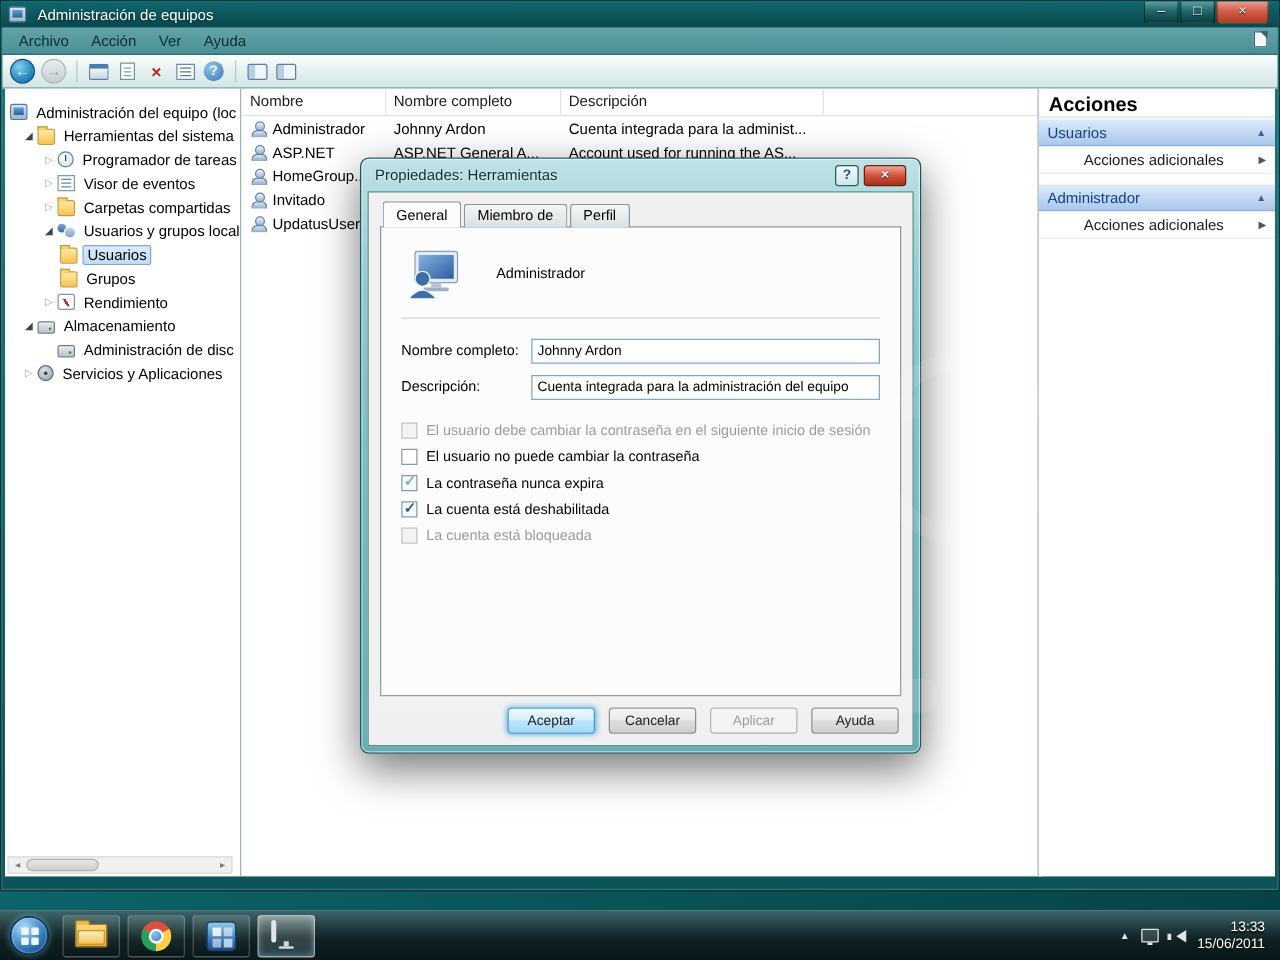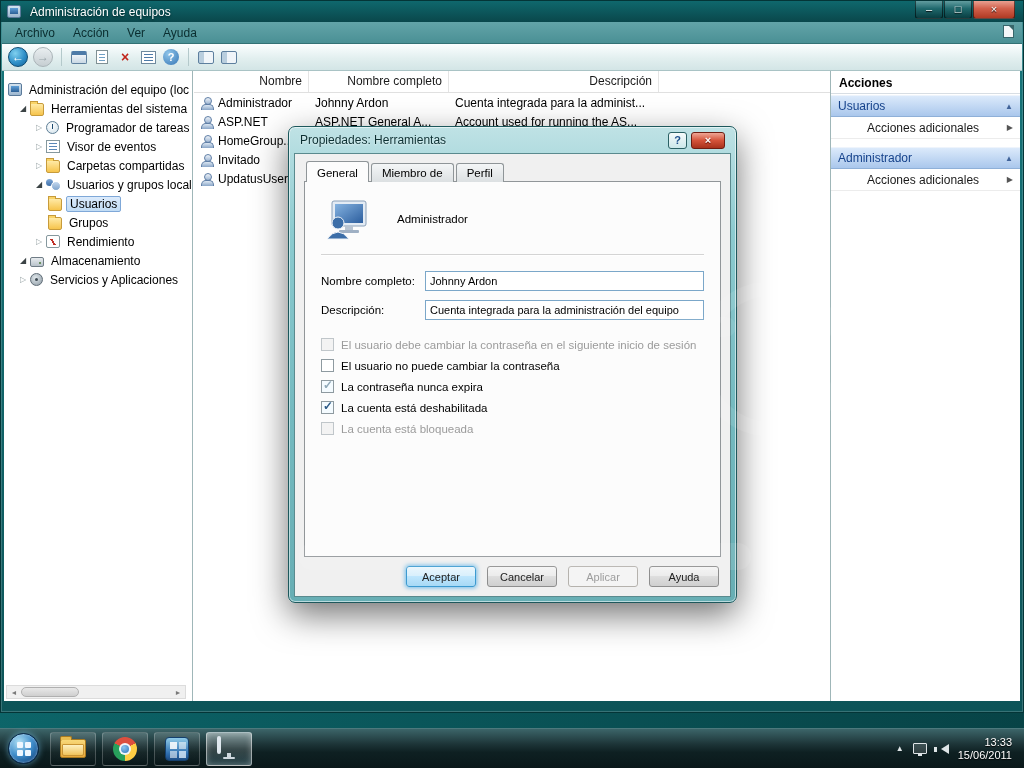--- a/index.html
+++ b/index.html
@@ -77,35 +77,35 @@
   .ico-drive { background:linear-gradient(#e8ecef,#b8c2ca); border:1px solid #6f7c86; height:10px; margin-top:2px; }
   .ico-drive::after { content:""; position:absolute; right:2px; bottom:2px; width:2px; height:2px; border-radius:50%; background:#4a7a3a; }
   .ico-services { width:13px; height:13px; border-radius:50%; background:radial-gradient(circle at 40% 35%,#dfe6ea,#8d9aa4); border:1px solid #5f6c76; }
   .ico-services::after { content:""; position:absolute; left:4px; top:4px; width:3px; height:3px; border-radius:50%; background:#3e4a52; }
 
   .tree-hscroll { position:absolute; left:2px; right:6px; bottom:2px; height:14px; background:#f0f0f0; border:1px solid #dcdcdc; display:flex; align-items:center; }
   .scroll-arrow { width:14px; text-align:center; font-size:7px; color:#7a7a7a; }
   .scroll-thumb { width:58px; height:10px; background:linear-gradient(#e8e8e8,#cfcfcf); border:1px solid #b0b0b0; border-radius:5px; }
 
   #list-panel { position:absolute; left:190px; top:0; bottom:0; width:640px; background:#fff; }
-  .list-header { display:flex; height:22px; font-size:12px; border-bottom:1px solid #e0e0e0;text-align:right; }
+  .list-header { display:flex; height:22px; font-size:12px; border-bottom:1px solid #e0e0e0; }
   .hcol { padding:3px 6px; border-right:1px solid #e4e4e4; color:#1a1a1a; }
   .hc-name { width:115px; } .hc-full { width:140px; } .hc-desc { width:210px; }
   .list-row { display:flex; align-items:center; height:19px; font-size:12px; }
   .cell { padding:0 6px; white-space:nowrap; overflow:hidden; }
   .c-name { width:115px; display:flex; align-items:center; }
   .c-full { width:140px; } .c-desc { width:260px; }
   .user-ico { position:relative; width:14px; height:14px; margin-right:4px; flex:none; }
   .user-ico::before { content:""; position:absolute; left:4px; top:1px; width:6px; height:6px; border-radius:50%;
     background:linear-gradient(#eef3f9,#9db5d2); border:1px solid #5f7ea6; }
   .user-ico::after { content:""; position:absolute; left:1px; top:8px; width:11px; height:5px; border-radius:5px 5px 0 0;
     background:linear-gradient(#dde8f3,#8aa6c8); border:1px solid #5f7ea6; border-bottom:none; }
 
   #actions-panel { position:absolute; right:0; top:0; bottom:0; width:190px; background:#fff; border-left:1px solid #9fb6b8; }
-  .actions-title { font-weight:bold; font-size:12px; height:23px; padding:5px 8px 0; border-bottom:1px solid #d8dee4; }
+  .actions-title { font-weight:bold; font-size:16px; height:23px; padding:5px 8px 0; border-bottom:1px solid #d8dee4; }
   .action-header { height:22px; margin-top:1px; display:flex; align-items:center; padding:0 7px;
     background:linear-gradient(#dceafb,#aac7ec); color:#15428b; font-size:12px;
     border-top:1px solid #eef4fc; border-bottom:1px solid #8fb0d8; }
   .action-header .collapse { margin-left:auto; font-size:8px; color:#40639a; }
   .action-item { height:22px; display:flex; align-items:center; padding-left:36px; font-size:12px; color:#1a1a1a;
     border-bottom:1px solid #ececec; position:relative; }
   .action-item .more { position:absolute; right:7px; font-size:8px; color:#555; }
   .action-gap { height:7px; }
 
   
@@ -293,20 +293,25 @@
         <div class="tree-item lvl2">
           <span class="expander">▷</span>
           <span class="ico ico-perf"></span>
           <span class="tlabel">Rendimiento</span>
         </div>
         <div class="tree-item lvl1">
           <span class="expander exp">◢</span>
           <span class="ico ico-drive"></span>
           <span class="tlabel">Almacenamiento</span>
         </div>
+        <div class="tree-item lvl2">
+          <span class="expander"></span>
+          <span class="ico ico-drive"></span>
+          <span class="tlabel">Administración de disc</span>
+        </div>
         <div class="tree-item lvl1">
           <span class="expander">▷</span>
           <span class="ico ico-services"></span>
           <span class="tlabel">Servicios y Aplicaciones</span>
         </div>
 
         <div class="tree-hscroll">
           <span class="scroll-arrow">◄</span>
           <span class="scroll-thumb"></span>
           <span class="scroll-arrow" style="margin-left:auto">►</span>

